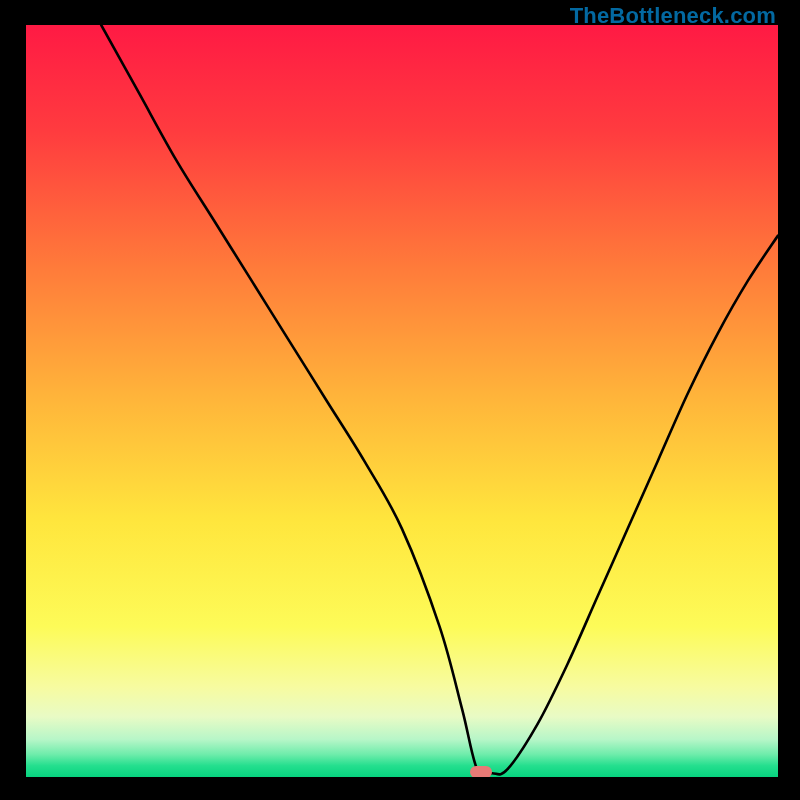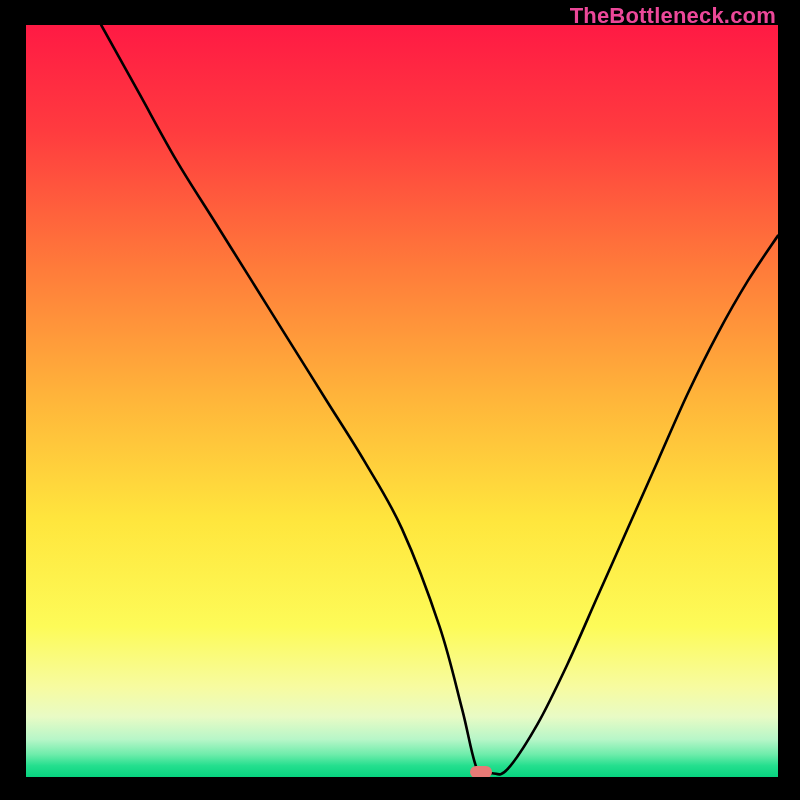--- a/index.html
+++ b/index.html
@@ -31,21 +31,21 @@
     position: absolute;
     left: 0;
     top: 0;
     width: 100%;
     height: 100%;
   }
   .watermark {
     position: absolute;
     top: 3px;
     right: 24px;
-    color: #ec4899;
+    color: #0369a1;
     font-size: 22px;
     font-weight: 600;
     letter-spacing: 0.2px;
   }
   svg.curve {
     position: absolute;
     left: 0;
     top: 0;
     width: 100%;
     height: 100%;

